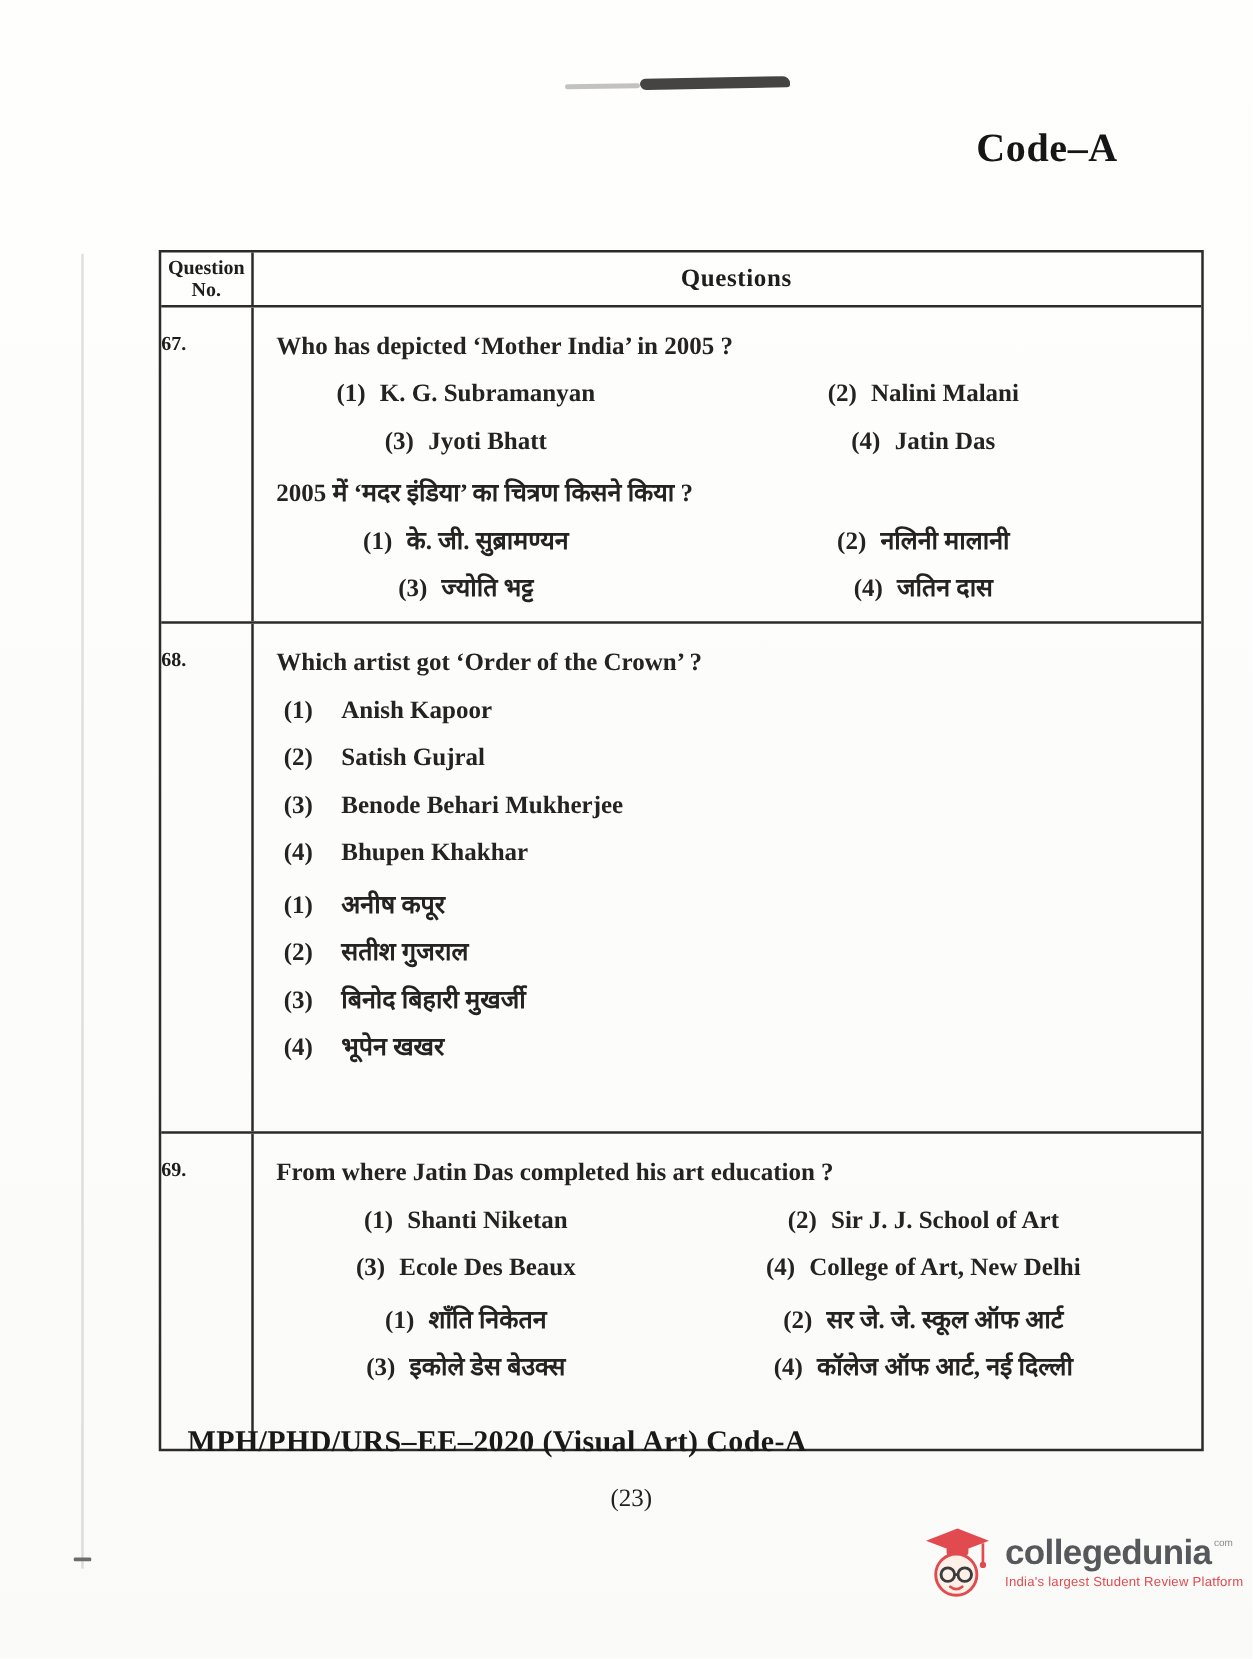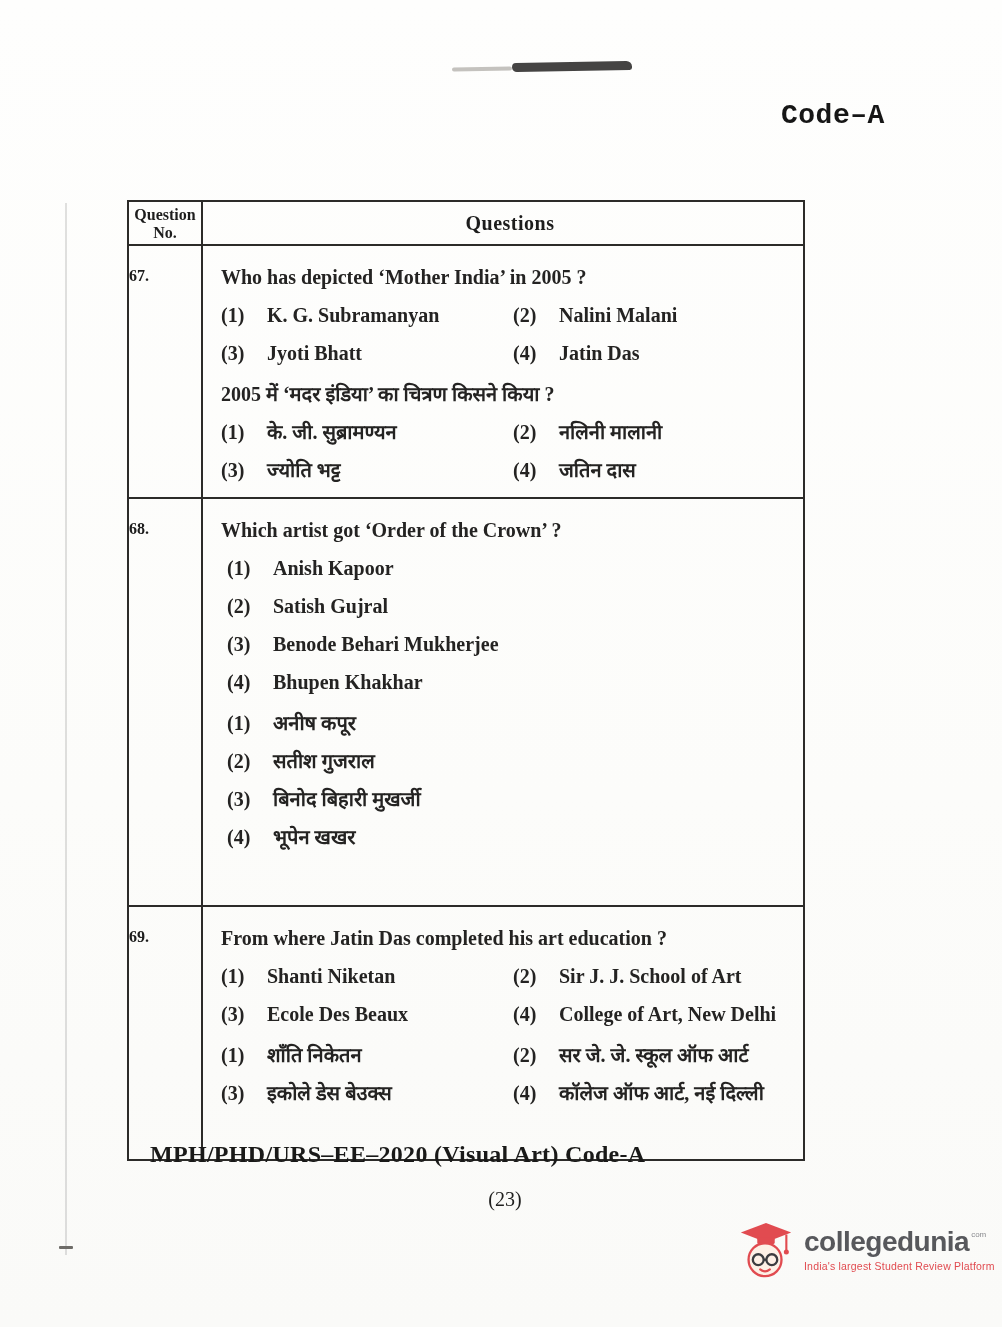--- a/index.html
+++ b/index.html
@@ -22,26 +22,26 @@
               background:#b5b3ae; border-radius:2px; transform:rotate(-1deg); opacity:.8; }
   .smudge-b { position:absolute; left:512px; top:62px; width:120px; height:9px;
               background:#454443; border-radius:5px 7px 3px 6px; transform:rotate(-1.1deg); }
   .edge-line { position:absolute; left:65px; top:203px; width:2px; height:1052px;
                background:rgba(70,70,70,0.16); }
   .edge-tick { position:absolute; left:59px; top:1246px; width:14px; height:3px;
                background:#6e6c68; border-radius:1px; }
 
   .code-label {
     position:absolute; left:781px; top:100px;
-    font-size:28px; font-weight:bold; letter-spacing:.5px; color:#161616;font-family:Liberation Mono, monospace;
+    font-size:32px; font-weight:bold; letter-spacing:.5px; color:#161616;
   }
 
   
   .exam-table {
-    position:absolute; left:127px; top:200px; width:678px;
+    position:absolute; left:127px; top:200px; width:836px;
     border:2px solid #2c2b29; background:transparent;
   }
   .t-header { display:grid; grid-template-columns:74px 1fr; height:44px;
               border-bottom:2px solid #2c2b29; }
   .th-no { border-right:2px solid #2c2b29; text-align:center; font-weight:bold;
            font-size:16px; line-height:1.15; padding-top:4px; color:#1d1d1d; }
   .th-no span { display:block; }
   .th-q { display:flex; align-items:center; justify-content:center;
           font-weight:bold; font-size:20px; letter-spacing:.5px; color:#1d1d1d;padding-left:14px; }
 
@@ -51,21 +51,21 @@
   .row-67 { height:253px; }
   .row-68 { height:408px; }
   .row-69 { height:252px; }
 
   .cell-no { border-right:2px solid #2c2b29; font-weight:bold;
              font-size:16px; padding-top:21px; color:#1c1c1c; }
   .cell-q  { padding:20px 8px 0 18px; font-size:20px; font-weight:bold; color:#242322;border-radius:23px; }
 
   .line { height:21px; margin-bottom:17px; white-space:nowrap; }
   .opt-grid { display:grid; grid-template-columns:292px 1fr; }
-  .opt-grid .opt { height:21px; margin-bottom:17px; white-space:nowrap; }
+  .opt-grid .opt { height:21px; margin-bottom:17px; white-space:nowrap;text-align:center; }
   .opt-list .opt { height:21px; margin-bottom:17px; padding-left:6px; white-space:nowrap; }
   .opt-num { display:inline-block; width:46px; }
 
   .footer-line { position:absolute; left:150px; top:1141px; font-size:24px;
                  font-weight:bold; letter-spacing:.3px; color:#191918; }
   .page-num { position:absolute; left:127px; top:1188px; width:756px;
               text-align:center; font-size:20px; color:#20201f; }
 
   
   .logo { position:absolute; left:735px; top:1219px; display:flex;

